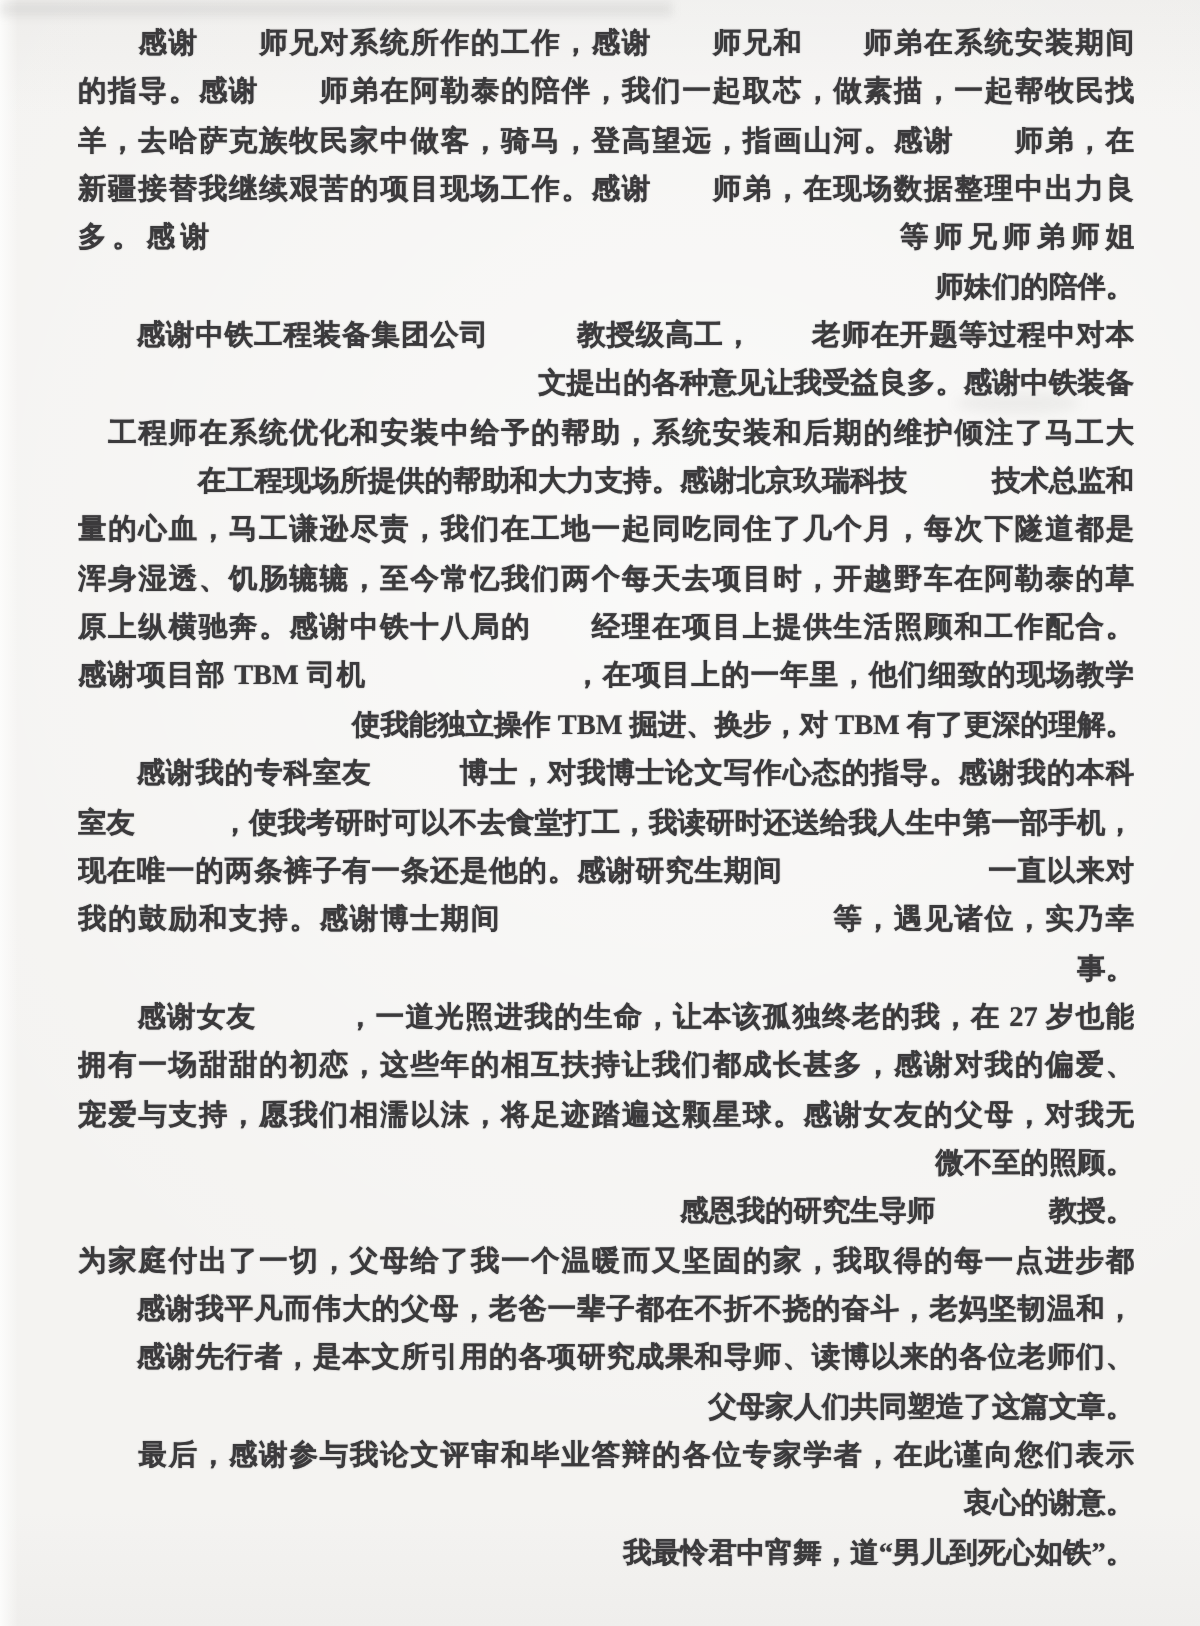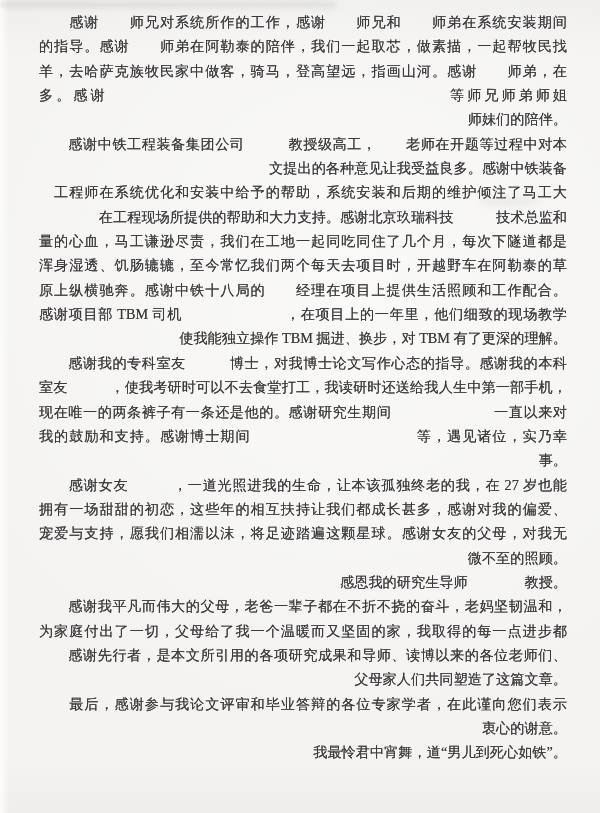--- a/index.html
+++ b/index.html
@@ -42,20 +42,21 @@
     border-radius: 50%;
   }
   .textblock {
     position: absolute;
     left: 39px;
     top: 10px;
     width: 528px;
     color: #3b3a3c;
     font-size: 14.2px;
     text-shadow: 0 0 0.6px rgba(62,61,63,0.85);
+    font-weight: bold;
   }
   .line {
     height: 24.35px;
     line-height: 24.35px;
     white-space: normal;
     overflow: hidden;
     text-align: right;
   }
   .line.j {
     text-align: justify;
@@ -66,20 +67,21 @@
 <body>
 
 <div class="photo-page">
   <div class="left-edge-highlight"></div>
   <div class="top-shadow-streak"></div>
   <div class="ink-smudge"></div>
   <div class="textblock">
       <div class="line j">　　感谢　　师兄对系统所作的工作，感谢　　师兄和　　师弟在系统安装期间</div>
       <div class="line j">的指导。感谢　　师弟在阿勒泰的陪伴，我们一起取芯，做素描，一起帮牧民找</div>
       <div class="line j">羊，去哈萨克族牧民家中做客，骑马，登高望远，指画山河。感谢　　师弟，在</div>
+      <div class="line j">新疆接替我继续艰苦的项目现场工作。感谢　　师弟，在现场数据整理中出力良</div>
       <div class="line j">多。感谢　　　　　　　　　　　　　　　　　　　　等师兄师弟师姐</div>
       <div class="line">师妹们的陪伴。</div>
       <div class="line j">　　感谢中铁工程装备集团公司　　　教授级高工，　　老师在开题等过程中对本</div>
       <div class="line">文提出的各种意见让我受益良多。感谢中铁装备</div>
       <div class="line j">　工程师在系统优化和安装中给予的帮助，系统安装和后期的维护倾注了马工大</div>
       <div class="line">在工程现场所提供的帮助和大力支持。感谢北京玖瑞科技　　　技术总监和</div>
       <div class="line j">量的心血，马工谦逊尽责，我们在工地一起同吃同住了几个月，每次下隧道都是</div>
       <div class="line j">浑身湿透、饥肠辘辘，至今常忆我们两个每天去项目时，开越野车在阿勒泰的草</div>
       <div class="line j">原上纵横驰奔。感谢中铁十八局的　　经理在项目上提供生活照顾和工作配合。</div>
       <div class="line j">感谢项目部 TBM 司机　　　　　　　，在项目上的一年里，他们细致的现场教学</div>
@@ -87,21 +89,21 @@
       <div class="line j">　　感谢我的专科室友　　　博士，对我博士论文写作心态的指导。感谢我的本科</div>
       <div class="line j">室友　　　，使我考研时可以不去食堂打工，我读研时还送给我人生中第一部手机，</div>
       <div class="line j">现在唯一的两条裤子有一条还是他的。感谢研究生期间　　　　　　　一直以来对</div>
       <div class="line j">我的鼓励和支持。感谢博士期间　　　　　　　　　　　等，遇见诸位，实乃幸</div>
       <div class="line">事。</div>
       <div class="line j">　　感谢女友　　　，一道光照进我的生命，让本该孤独终老的我，在 27 岁也能</div>
       <div class="line j">拥有一场甜甜的初恋，这些年的相互扶持让我们都成长甚多，感谢对我的偏爱、</div>
       <div class="line j">宠爱与支持，愿我们相濡以沫，将足迹踏遍这颗星球。感谢女友的父母，对我无</div>
       <div class="line">微不至的照顾。</div>
       <div class="line">　　感恩我的研究生导师　　　　教授。</div>
+      <div class="line j">为家庭付出了一切，父母给了我一个温暖而又坚固的家，我取得的每一点进步都</div>
       <div class="line j">　　感谢我平凡而伟大的父母，老爸一辈子都在不折不挠的奋斗，老妈坚韧温和，</div>
-      <div class="line j">为家庭付出了一切，父母给了我一个温暖而又坚固的家，我取得的每一点进步都</div>
       <div class="line j">　　感谢先行者，是本文所引用的各项研究成果和导师、读博以来的各位老师们、</div>
       <div class="line">父母家人们共同塑造了这篇文章。</div>
       <div class="line j">　　最后，感谢参与我论文评审和毕业答辩的各位专家学者，在此谨向您们表示</div>
       <div class="line">衷心的谢意。</div>
       <div class="line">　　我最怜君中宵舞，道“男儿到死心如铁”。</div>
     </div>
 </div>
 
 </body></html>

